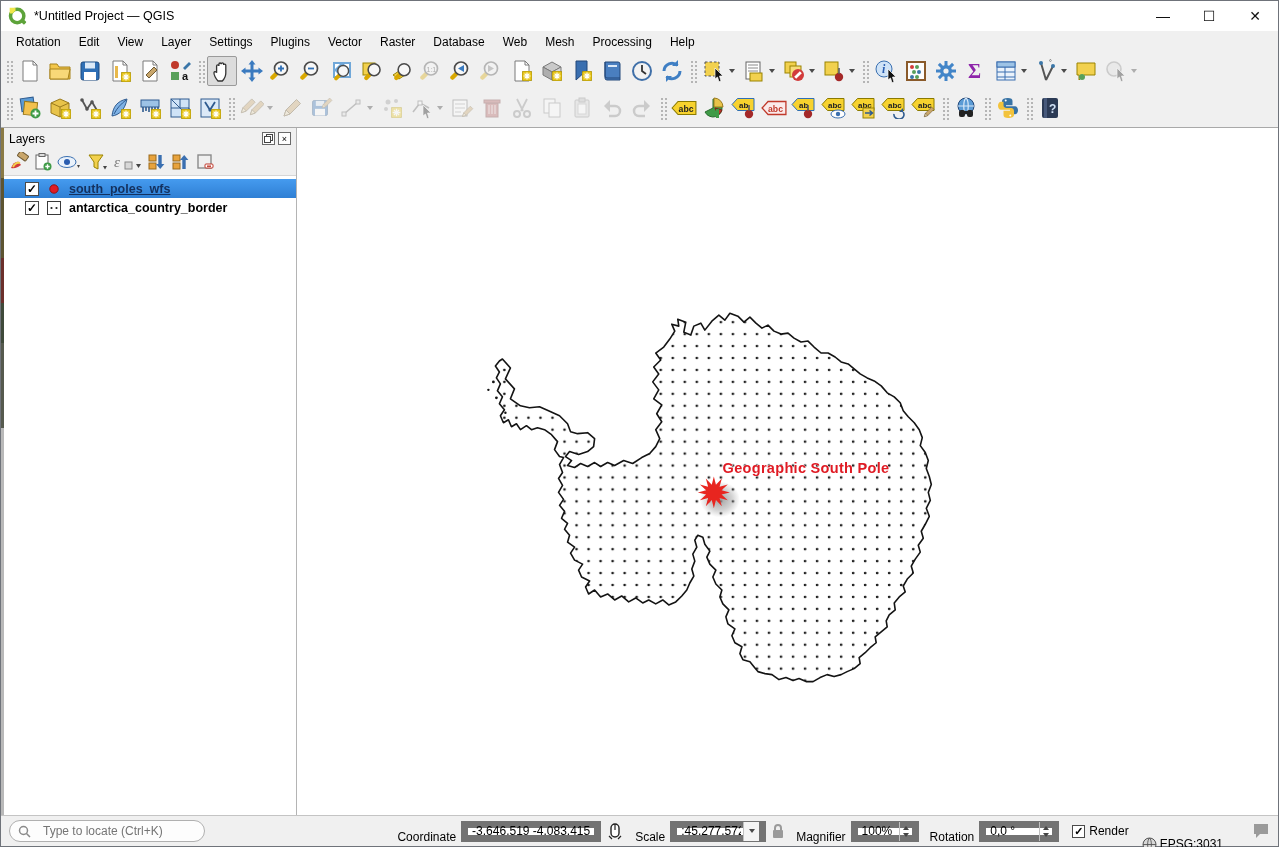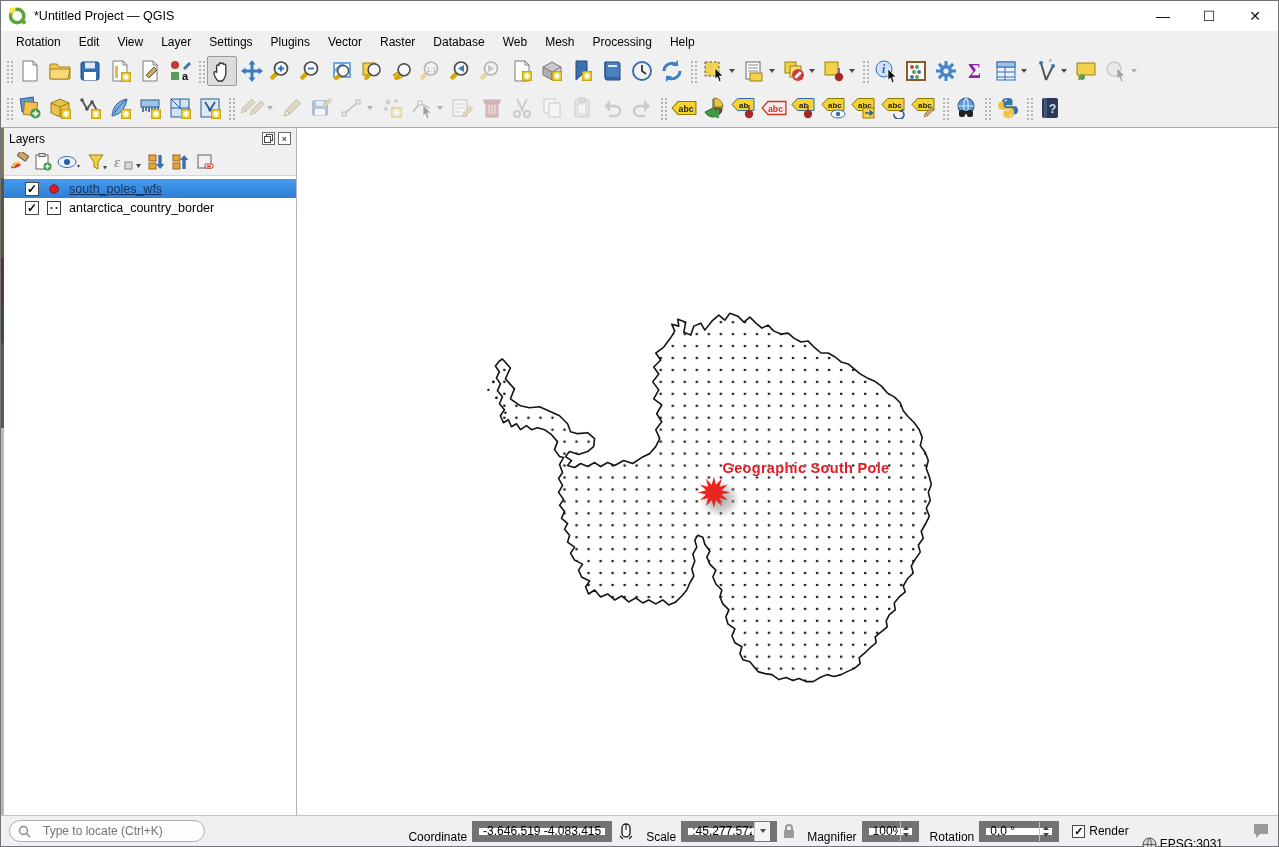--- a/index.html
+++ b/index.html
@@ -32,21 +32,21 @@
   .layers-panel{width:293px;flex:0 0 auto;background:#f0f0f0;border-right:1px solid #b4b4b4;display:flex;flex-direction:column;}
   .panel-header{height:21px;display:flex;align-items:center;padding:0 5px;font-size:12px;}
   .panel-hbtns{margin-left:auto;display:flex;gap:3px;align-items:center;}
   .panel-hbtn{width:13px;height:13px;border:1px solid #6a6a6a;display:flex;align-items:center;justify-content:center;font-size:9px;background:#fdfdfd;}
   .panel-tools{height:26px;display:flex;align-items:center;gap:4px;padding:0 5px;}
   .ptool{display:flex;align-items:center;}
   .layer-list{flex:1;background:#fff;border-top:1px solid #d6d6d6;padding-top:3px;}
   .layer-row{height:19px;display:flex;align-items:center;gap:7px;padding-left:21px;}
   .layer-row.selected{background:linear-gradient(#459bef,#2f7fd4);}
   .cbox{width:14px;height:14px;background:#fff;border:1px solid #4a4a4a;display:flex;align-items:center;justify-content:center;font-size:12px;font-weight:bold;line-height:1;flex:0 0 auto;}
-  .layer-label{font-weight:normal;font-size:12.5px;}
+  .layer-label{font-weight:bold;font-size:12.5px;}
   .layer-row.selected .layer-label{color:#14315f;text-decoration:underline;}
   .map-canvas{flex:1;background:#fff;position:relative;overflow:hidden;}
   .map-canvas svg{position:absolute;inset:0;}
   
   .statusbar{height:31px;flex:0 0 auto;display:flex;align-items:center;gap:5px;padding:0 8px;background:#f0f0f0;border-top:1px solid #c4c4c4;font-size:12px;}
   .locate{width:196px;height:22px;border:1px solid #b0b0b0;border-radius:11px;background:#fdfdfd;display:flex;align-items:center;padding:0 8px;gap:10px;}
   .locate input{border:none;outline:none;background:transparent;font-family:"Liberation Sans",sans-serif;font-size:12px;width:150px;color:#222;}
   .sb-label{white-space:nowrap;margin-left:6px;margin-top:12px;}
   .sb-box{height:21px;border:7px solid #737373;background:#fff;display:flex;align-items:center;}
   .sb-box input{border:none;outline:none;text-align:center;font-family:"Liberation Sans",sans-serif;font-size:12px;width:100%;background:transparent;}
@@ -788,21 +788,21 @@
       <input style="text-align: right; padding-left: 4px;" value=":45.277.572">
       <div class="ddbtn">
           <span class="dd" style="margin:0"></span>
         </div>
     </div>
     <svg width="14" height="16" viewBox="0 0 14 16">
         <rect x="2" y="7" width="10" height="8" rx="1" fill="#9a9a9a"></rect>
         <path d="M4 7V5a3 3 0 016 0v2" fill="none" stroke="#9a9a9a" stroke-width="2"></path>
       </svg>
     <span class="sb-label">Magnifier</span>
-    <div class="sb-box" style="width:57px">
+    <div class="sb-box" style="width:68px">
       <input style="text-align: left; padding-left: 4px;" value="100%">
       <div class="spin">
           <b class="up"></b>
           <b class="dn"></b>
         </div>
     </div>
     <span class="sb-label">Rotation</span>
     <div class="sb-box" style="width:80px">
       <input style="text-align: left; padding-left: 4px;" value="0,0 °">
       <div class="spin">

